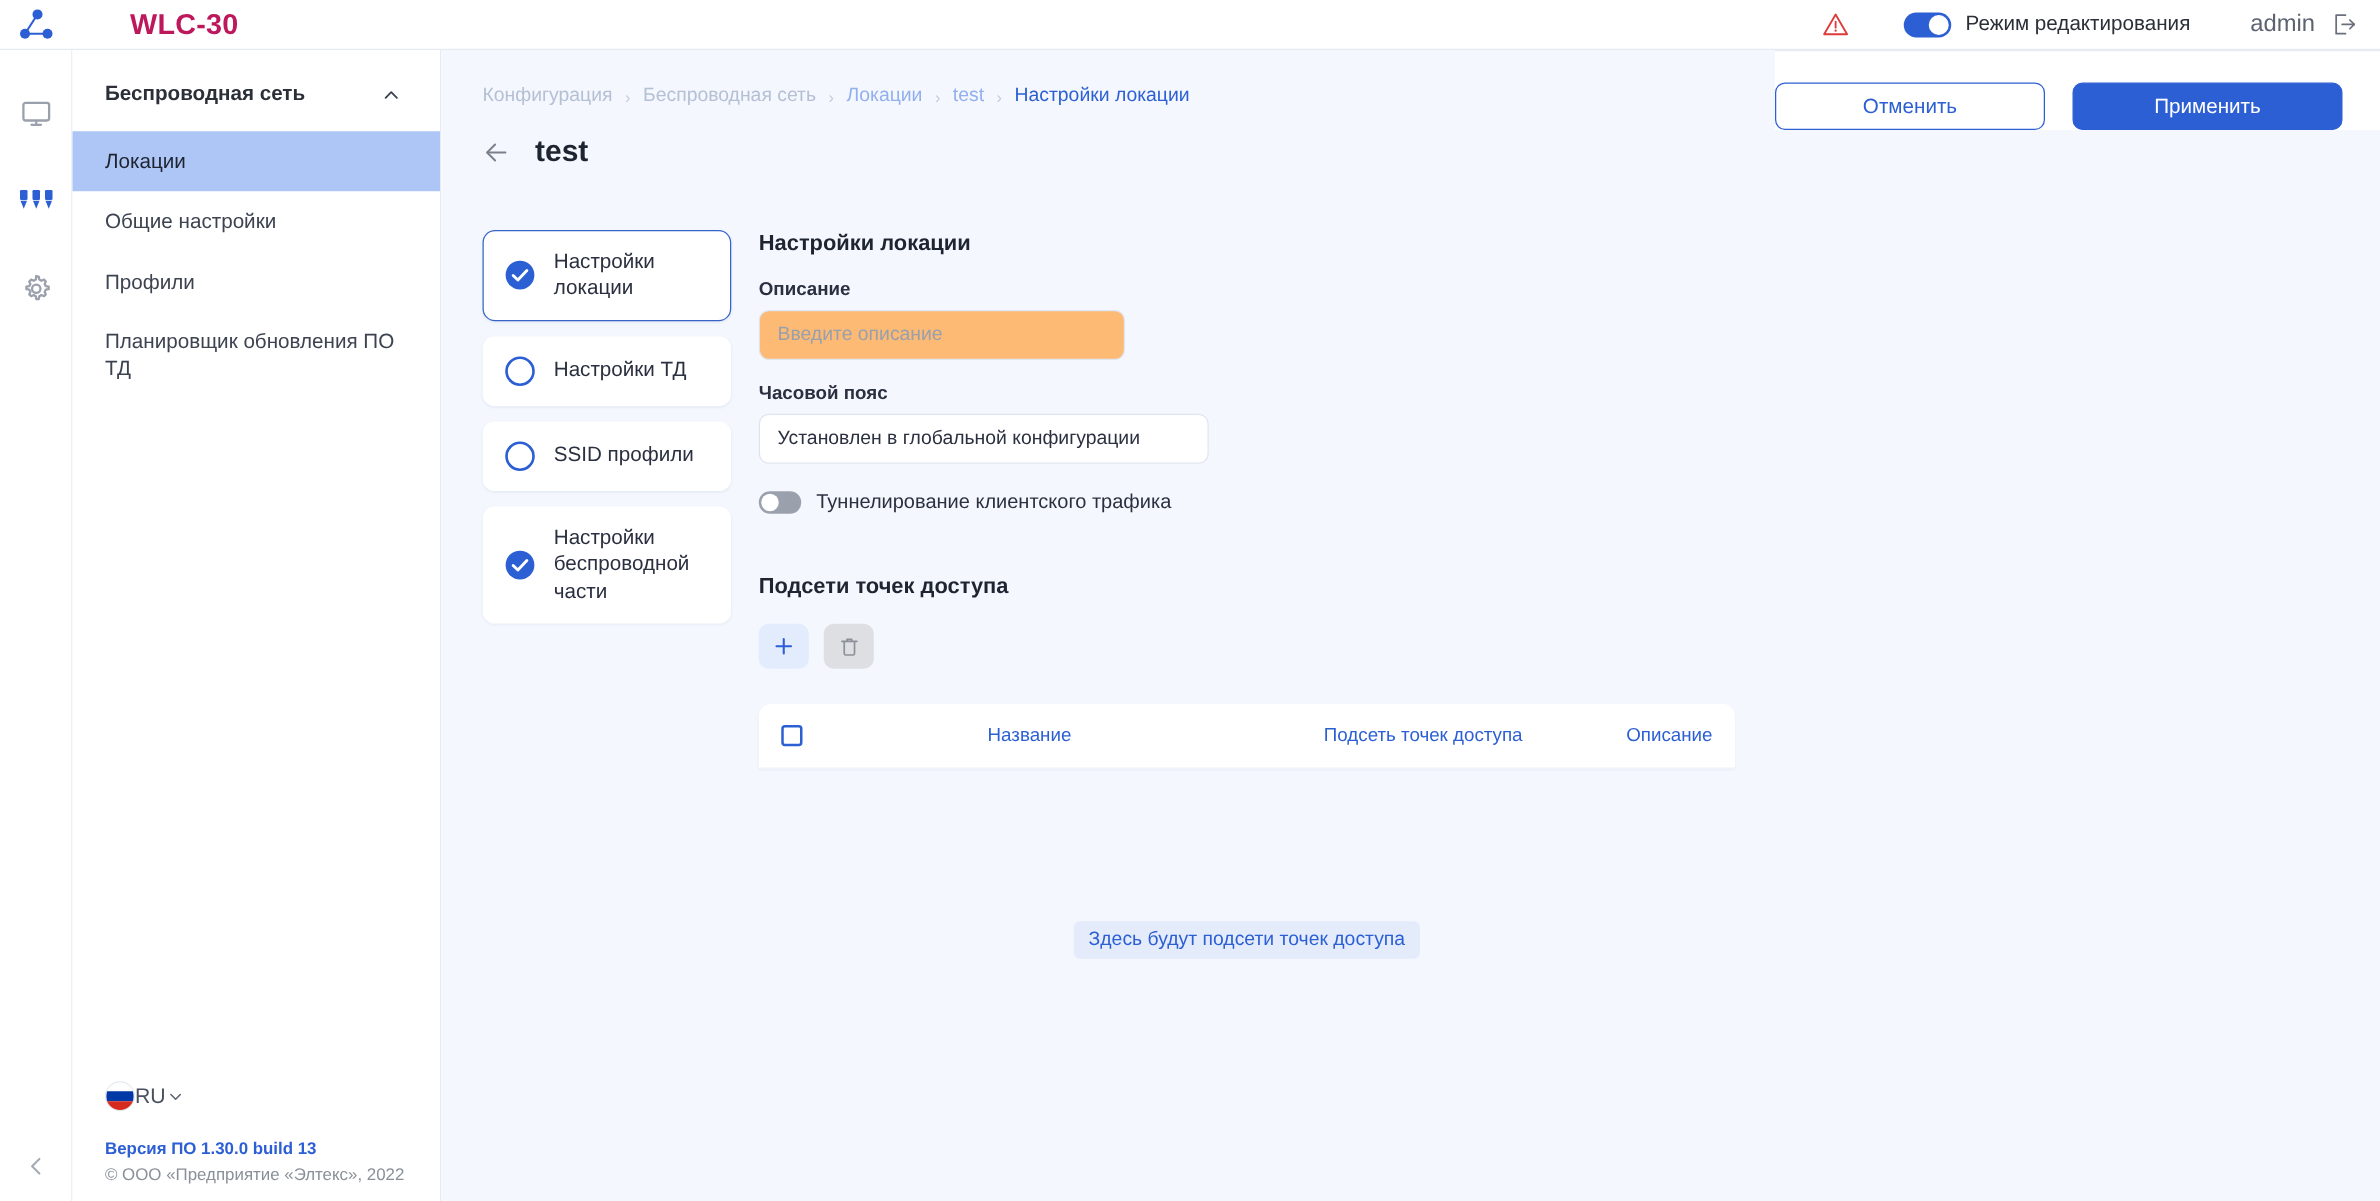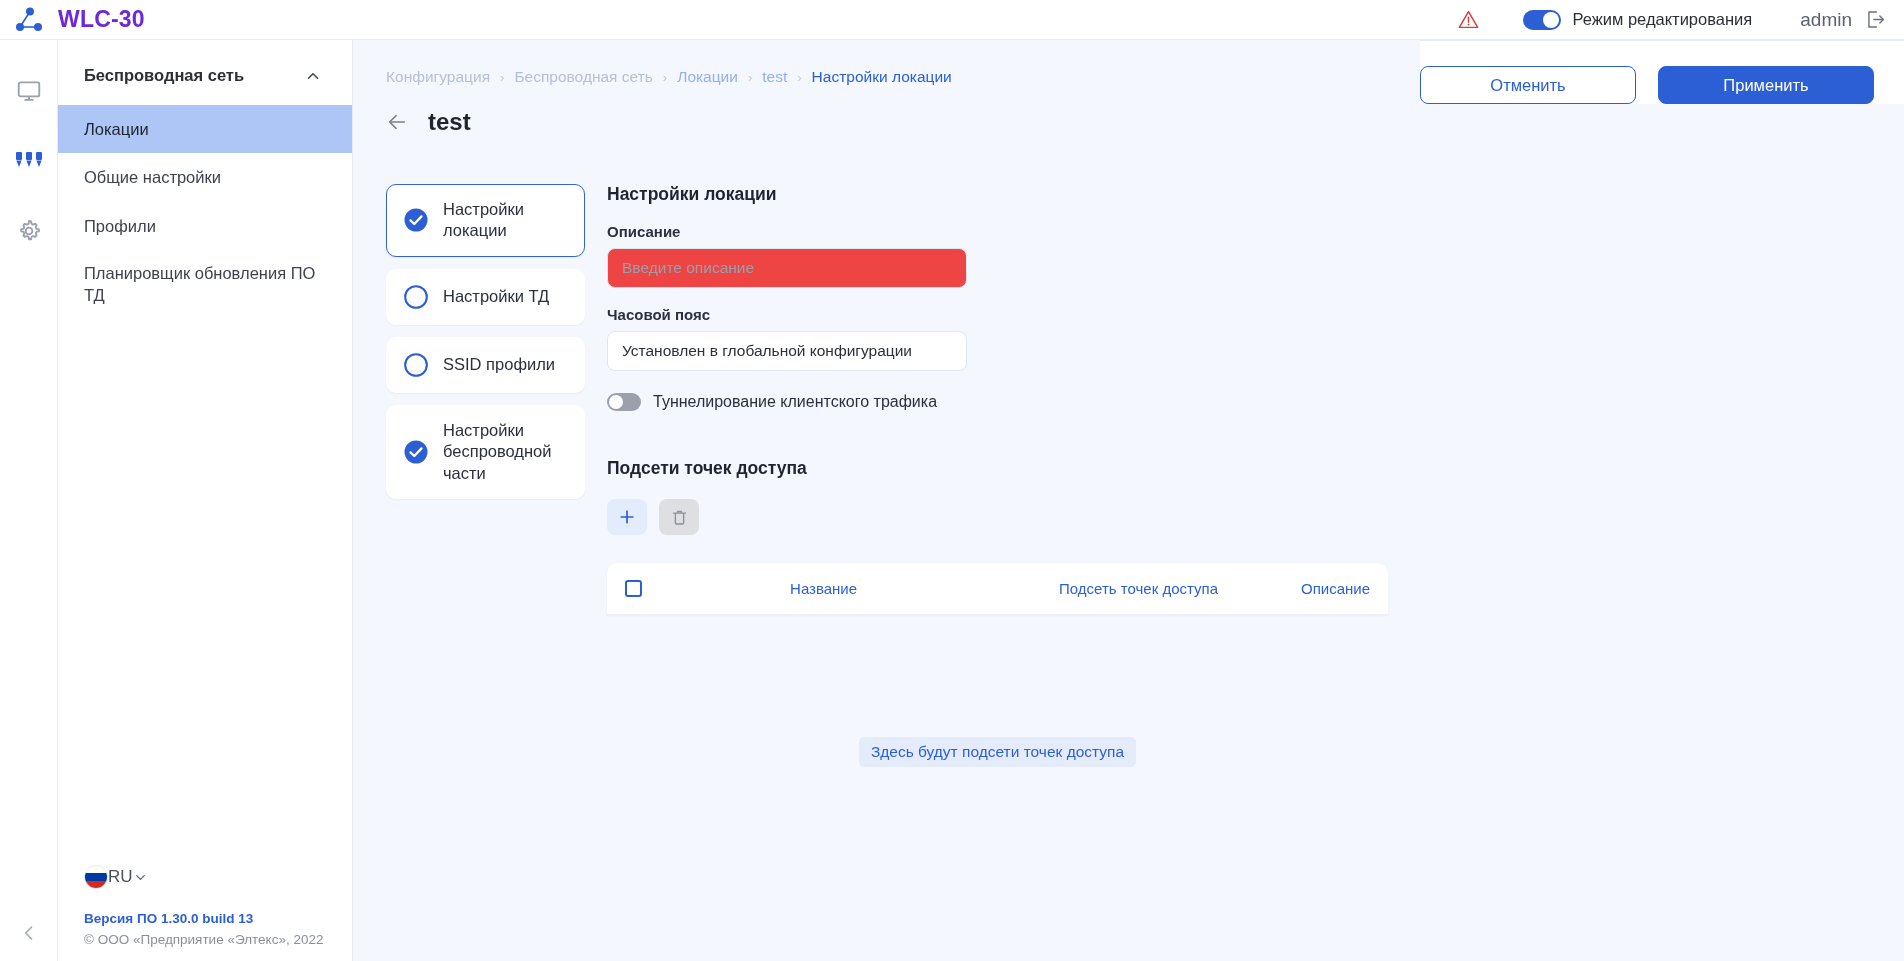--- a/index.html
+++ b/index.html
@@ -17,22 +17,22 @@
   
   .header {
     height: 40px; min-height: 40px;
     background: #ffffff;
     border-bottom: 1px solid #e6eaf2;
     display: flex; align-items: center;
     position: relative; z-index: 20;
   }
   .logo-wrap { width: 58px; display: flex; align-items: center; justify-content: center; }
   .brand {
-    font-size: 23px; font-weight: bold; color: #6d28d9;
-    letter-spacing: .2px; 
+    font-size: 23px; font-weight: bold; color: #be185d;
+    letter-spacing: .2px; margin-left: 46px;
   }
   .header-right {
     margin-left: auto; display: flex; align-items: center; gap: 0;
     padding-right: 18px; height: 100%;
   }
   .warn-icon { margin-right: 44px; display: flex; align-items: center; }
   .edit-mode { display: flex; align-items: center; gap: 11px; }
   .edit-mode-label { font-size: 16.5px; color: #2b2f38; white-space: nowrap; }
   .switch-on {
     width: 38px; height: 20px; border-radius: 10px; background: #2c5fd4;
@@ -132,22 +132,22 @@
   }
   .step-card.selected { border-color: #3664c7; }
   .step-label { font-size: 16.5px; color: #2b3040; line-height: 1.3; }
   .step-badge { width: 26px; height: 26px; flex: none; }
 
   
   .panel { flex: 1; padding: 0 32px 0 22px; min-width: 0; }
   .panel-title { font-size: 17.5px; font-weight: bold; color: #1f2431; margin-bottom: 18px; }
   .field-label { font-size: 15px; font-weight: bold; color: #2b3040; margin-bottom: 8px; }
   .text-input {
-    width: 360px; height: 40px; border: 1px solid #dfe5f0; border-radius: 8px;
-    background: #ef4444; padding: 0 14px; font-size: 15.5px; color: #2b3040;
+    width: 293px; height: 40px; border: 1px solid #dfe5f0; border-radius: 8px;
+    background: #fdba74; padding: 0 14px; font-size: 15.5px; color: #2b3040;
     font-family: inherit; outline: none;
   }
   .text-input::placeholder { color: #98a0ad; }
   .field-block { margin-bottom: 18px; }
 
   .select-wrap { position: relative; width: 400px; }
   .select-box {
     width: 360px; height: 40px; border: 1px solid #dfe5f0; border-radius: 8px;
     background: #ffffff; padding: 0 36px 0 14px; font-size: 15.5px; color: #2b3040;
     display: flex; align-items: center; cursor: pointer;

